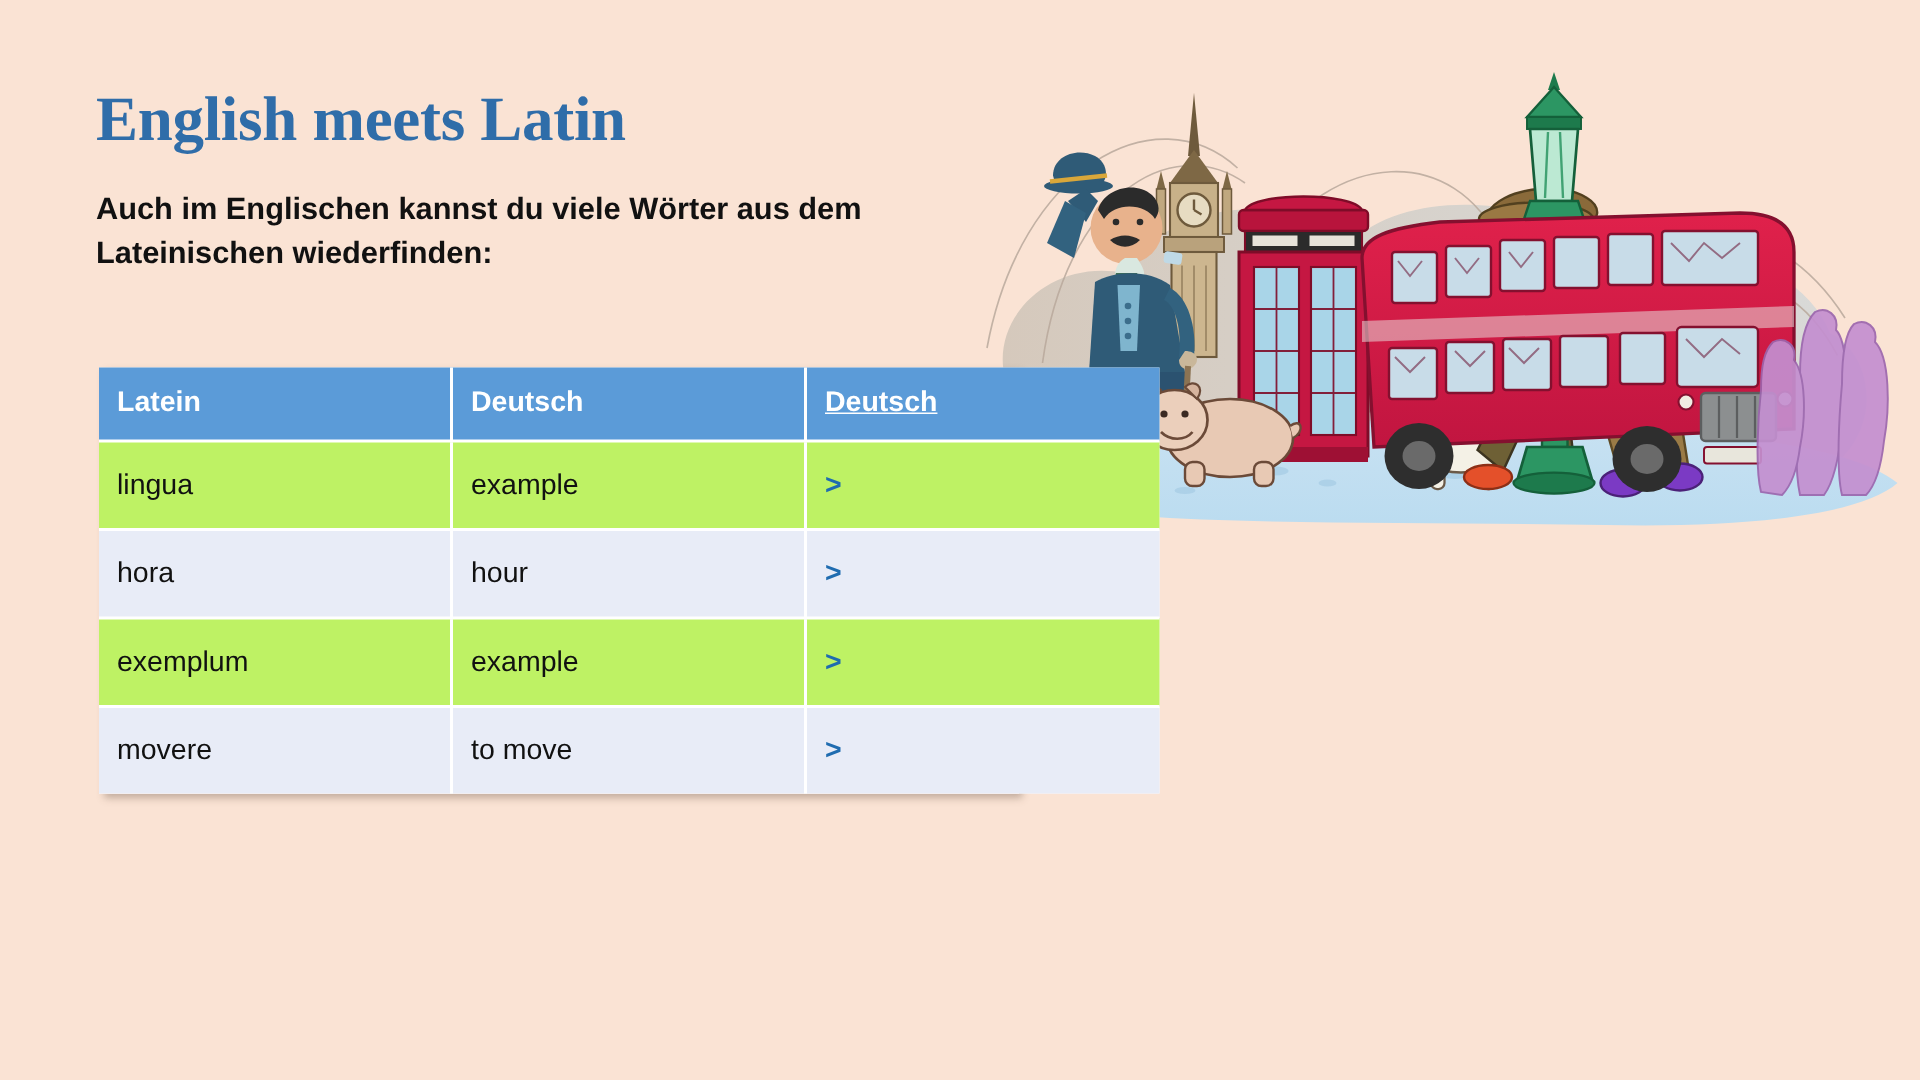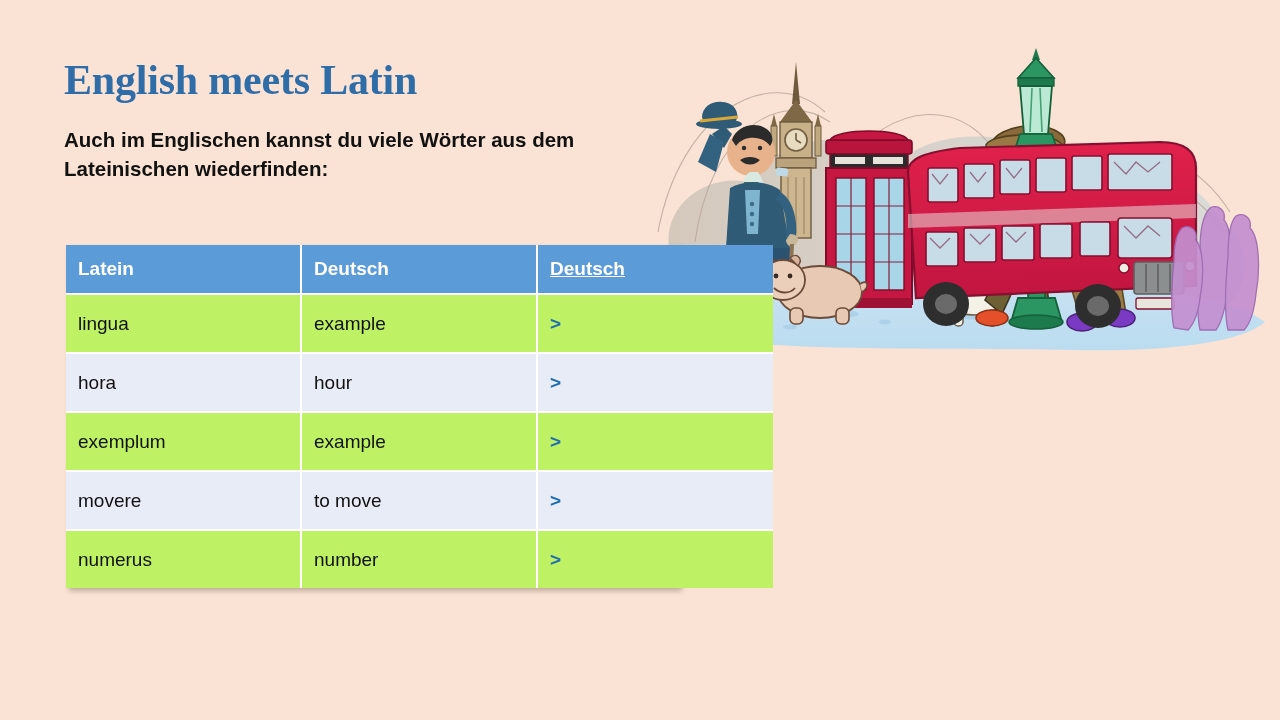--- a/index.html
+++ b/index.html
@@ -430,24 +430,17 @@
             <span class="chev">&gt;</span>
           </td>
         </tr>
         <tr class="row-even">
           <td>movere</td>
           <td>to move</td>
           <td>
             <span class="chev">&gt;</span>
           </td>
         </tr>
-        <tr class="row-odd">
-          <td>numerus</td>
-          <td>number</td>
-          <td>
-            <span class="chev">&gt;</span>
-          </td>
-        </tr>
       </tbody>
     </table>
   </div>
 
 </div>
 
 </body></html>

